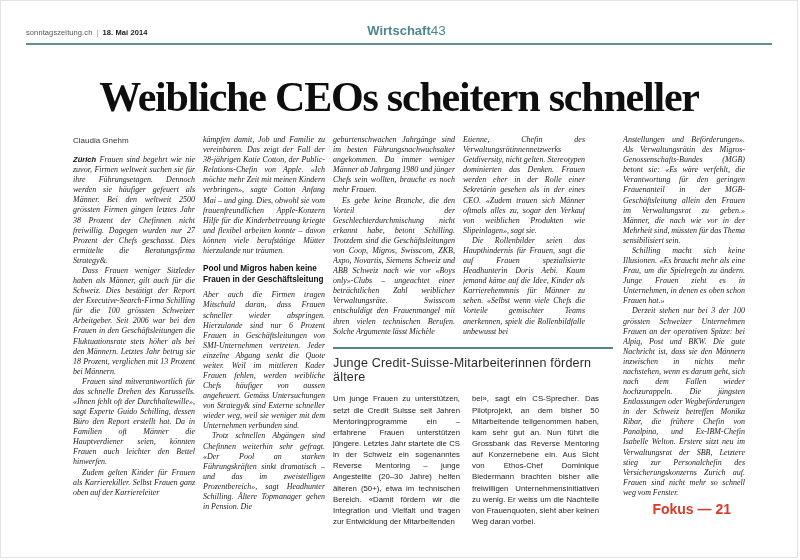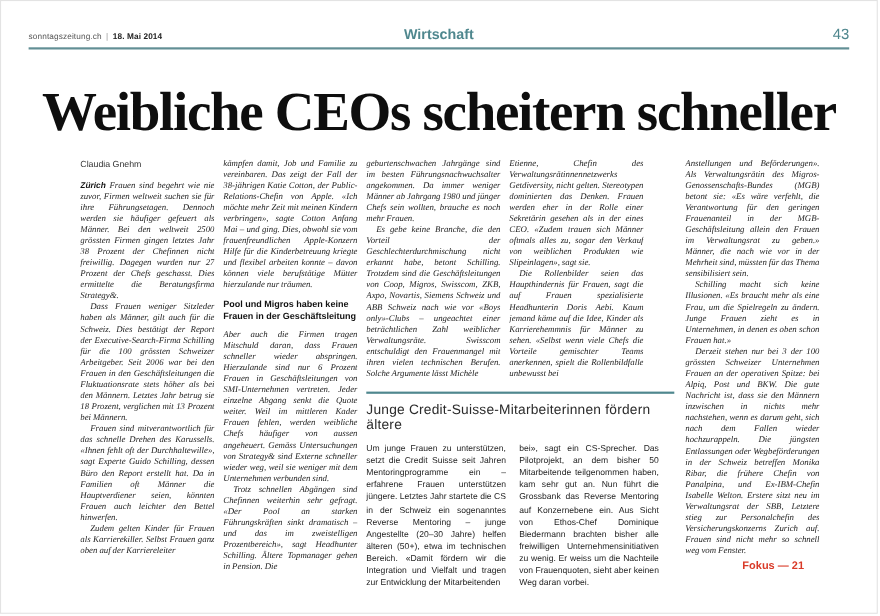--- a/index.html
+++ b/index.html
@@ -5,37 +5,37 @@
   html,body{margin:0;padding:0;background:#fff;}
   body{width:800px;height:560px;overflow:hidden;font-family:"Liberation Serif",serif;}
   .page{position:relative;width:798px;height:558px;border:1px solid #e3e3e3;box-sizing:border-box;background:#fff;}
 
   
   .pageheader{display:grid;grid-template-columns:1fr auto 1fr;align-items:baseline;padding:22px 25px 3px 25px;}
   .meta{font-family:"Liberation Sans",sans-serif;font-size:7.5px;color:#555;letter-spacing:.1px;}
   .meta .sep{color:#999;margin:0 4px;}
   .meta .date{font-weight:bold;color:#222;}
   .section{font-family:"Liberation Sans",sans-serif;font-size:13px;font-weight:bold;color:#4f878e;text-align:center;}
-  .pagenum{font-family:"Liberation Sans",sans-serif;font-size:13.5px;color:#4f878e;text-align:right;}
+  .pagenum{font-family:"Liberation Sans",sans-serif;font-size:13.5px;color:#4f878e;}
   .rule{height:2px;background:#628f95;margin:2px 25px 0 25px;}
 
   
-  h1.headline{margin:30px 30px 0 30px;text-align:center;font-size:50px;line-height:1.05;font-weight:bold;letter-spacing:-1.2px;color:#0e0e0e;}
+  h1.headline{margin:30px 30px 0 30px;text-align:center;font-size:42px;line-height:1.05;font-weight:bold;letter-spacing:-1.2px;color:#0e0e0e;}
   .subtitle{margin:12px 0 0 0;text-align:center;font-family:"Liberation Sans",sans-serif;font-weight:bold;font-size:15.5px;color:#d93a28;}
 
   
   .columns{display:flex;gap:8px;margin:16px 46px 0 72px;height:392px;overflow:hidden;}
   .col{width:122px;flex:none;overflow:hidden;}
   .lastcol{margin-left:30px;}
   .byline{font-family:"Liberation Sans",sans-serif;font-size:8px;color:#333;margin:1px 0 10px 0;}
   .body{font-size:8px;line-height:1.26;text-align:justify;margin:0;color:#1c1c1c;word-spacing:-0.2px;font-style:italic;}
   .body.indent{text-indent:9px;}
   .lead{font-family:"Liberation Sans",sans-serif;font-weight:bold;font-size:7.6px;color:#111;}
   .subhead{font-family:"Liberation Sans",sans-serif;font-size:8.2px;font-weight:bold;line-height:1.3;margin:8px 0 5px 0;color:#111;}
-  .crossref{font-family:"Liberation Sans",sans-serif;font-size:10px;font-weight:bold;color:#d93a28;text-align:right;padding-right:14px;margin-top:3px;}
+  .crossref{font-family:"Liberation Sans",sans-serif;font-size:14px;font-weight:bold;color:#d93a28;text-align:right;padding-right:14px;margin-top:3px;}
 
   
   .midwrap{width:252px;flex:none;display:flex;flex-direction:column;}
   .midcols{display:flex;gap:8px;height:230px;overflow:hidden;}
   .midcols .col{width:122px;}
   .box{margin-top:10px;margin-right:-28px;border-top:2px solid #4f878e;padding-top:7px;width:280px;box-sizing:border-box;}
   .boxtitle{font-family:"Liberation Sans",sans-serif;font-size:12.5px;font-weight:normal;color:#2b2b2b;margin:0 0 9px 0;letter-spacing:.2px;}
   .boxcols{display:flex;gap:12px;padding-right:14px;}
   .boxcol{font-family:"Liberation Sans",sans-serif;font-size:7.8px;line-height:1.43;color:#242424;margin:0;width:127px;text-align:justify;}
 </style>

